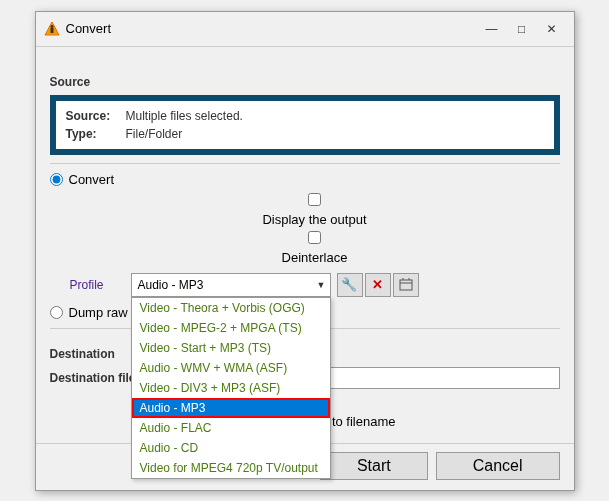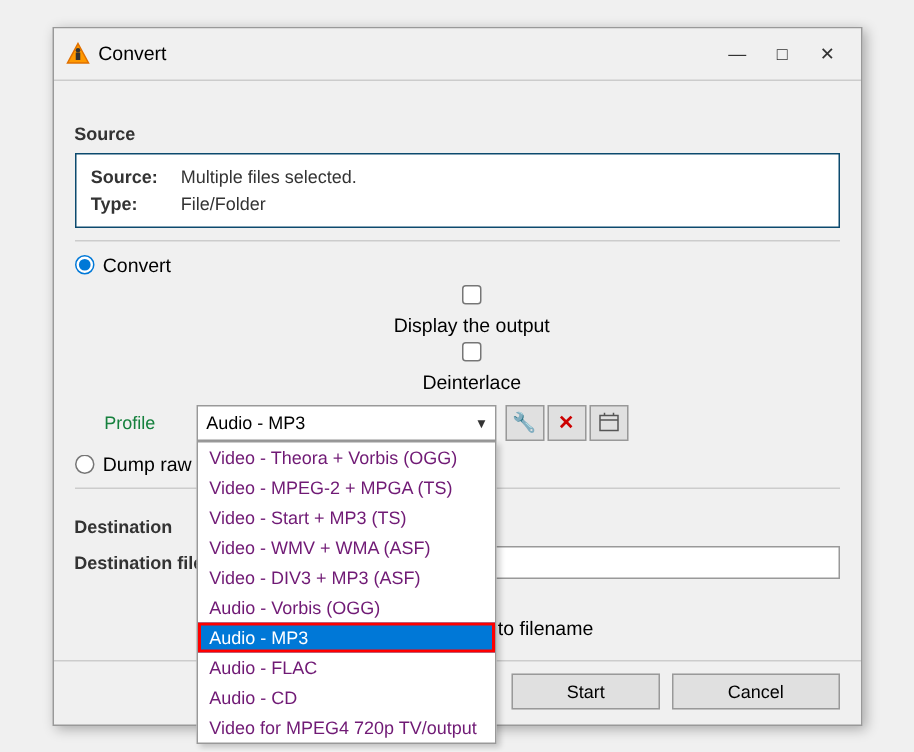--- a/index.html
+++ b/index.html
@@ -59,21 +59,21 @@
 
     .section-label {
       font-size: 12px;
       font-weight: 600;
       color: #333;
       margin-bottom: 6px;
       margin-top: 18px;
     }
 
     .section-box {
-      border: 1px solid #0c4a6e;
+      border: 6px solid #0c4a6e;
       background: white;
       padding: 8px 10px;
       margin-bottom: 8px;
     }
 
     .field-row {
       display: flex;
       align-items: center;
       margin-bottom: 4px;
     }
@@ -119,21 +119,21 @@
 
     .profile-row {
       display: flex;
       align-items: center;
       gap: 6px;
       margin: 8px 0 8px 20px;
     }
     .profile-label {
       width: 55px;
       font-size: 12px;
-      color: #15803d;
+      color: #4c1d95;
     }
     .profile-dropdown-wrapper {
       position: relative;
     }
     .profile-select-display {
       width: 200px;
       height: 24px;
       background: white;
       border: 1px solid #999;
       display: flex;
@@ -158,21 +158,21 @@
       width: 200px;
       background: white;
       border: 1px solid #999;
       z-index: 100;
       box-shadow: 2px 2px 4px rgba(0,0,0,0.2);
     }
     .dropdown-item {
       padding: 3px 8px;
       font-size: 12px;
       cursor: pointer;
-      color: #701a75;
+      color: #4d7c0f;
     }
     .dropdown-item.highlighted {
       background: #0078d7;
       color: white;
       outline: 2px solid #ff0000;
       outline-offset: -2px;
     }
 
     .profile-tools {
       display: flex;
@@ -220,21 +220,21 @@
 
     .bottom-buttons {
       display: flex;
       justify-content: flex-end;
       gap: 8px;
       padding: 8px 14px 10px 14px;
       border-top: 1px solid #ccc;
     }
     .btn {
       padding: 4px 36px;
-      font-size: 12px;
+      font-size: 16px;
       background: #e0e0e0;
       border: 1px solid #999;
       cursor: pointer;
       min-width: 65px;
     }
     .btn.primary {
       background: #e0e0e0;
     }
   </style>
 </head>
@@ -290,23 +290,22 @@
     </div>
 
     <div class="profile-row">
       <span class="profile-label">Profile</span>
       <div class="profile-dropdown-wrapper">
         <div class="profile-select-display">Audio - MP3</div>
         <div class="dropdown-open">
           <div class="dropdown-item">Video - Theora + Vorbis (OGG)</div>
           <div class="dropdown-item">Video - MPEG-2 + MPGA (TS)</div>
           <div class="dropdown-item">Video - Start + MP3 (TS)</div>
-          <div class="dropdown-item">Video - WMV + WMA (ASF)</div>
+          <div class="dropdown-item">Audio - WMV + WMA (ASF)</div>
           <div class="dropdown-item">Video - DIV3 + MP3 (ASF)</div>
-          <div class="dropdown-item">Audio - Vorbis (OGG)</div>
           <div class="dropdown-item highlighted">Audio - MP3</div>
           <div class="dropdown-item">Audio - FLAC</div>
           <div class="dropdown-item">Audio - CD</div>
           <div class="dropdown-item">Video for MPEG4 720p TV/output</div>
         </div>
       </div>
       <div class="profile-tools">
         <div class="tool-btn" title="Edit profile">🔧</div>
         <div class="tool-btn red-icon" title="Delete profile" style="color:#cc0000; font-weight:bold;">✕</div>
         <div class="tool-btn" title="Add profile">

